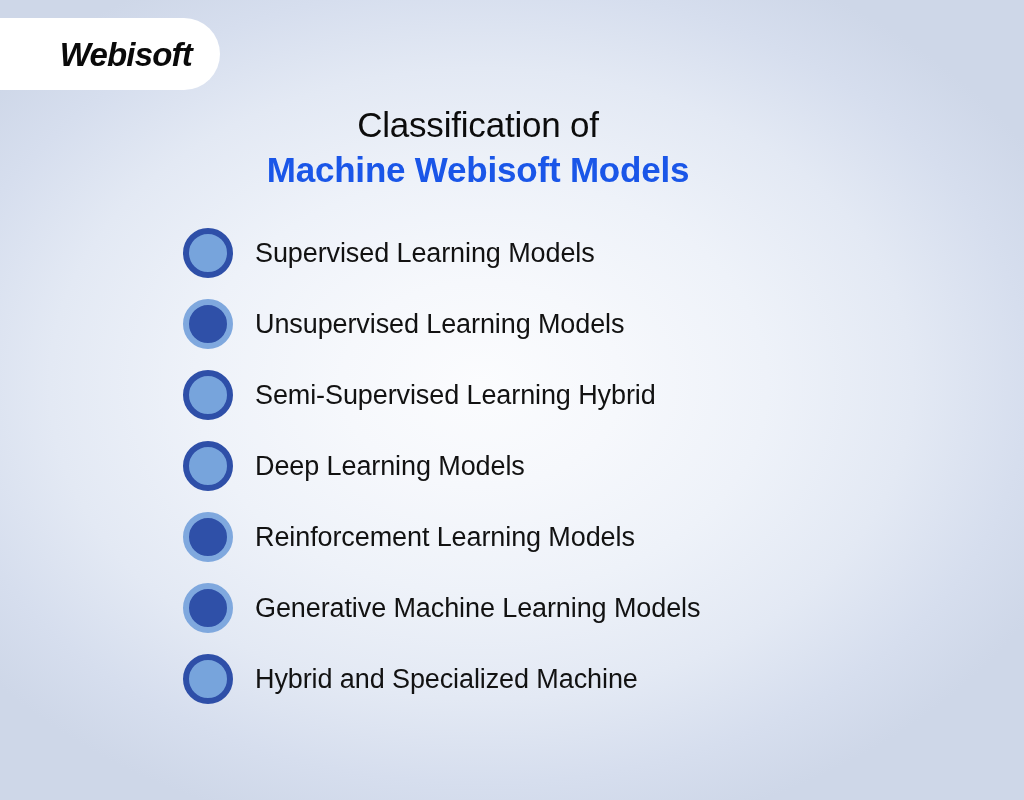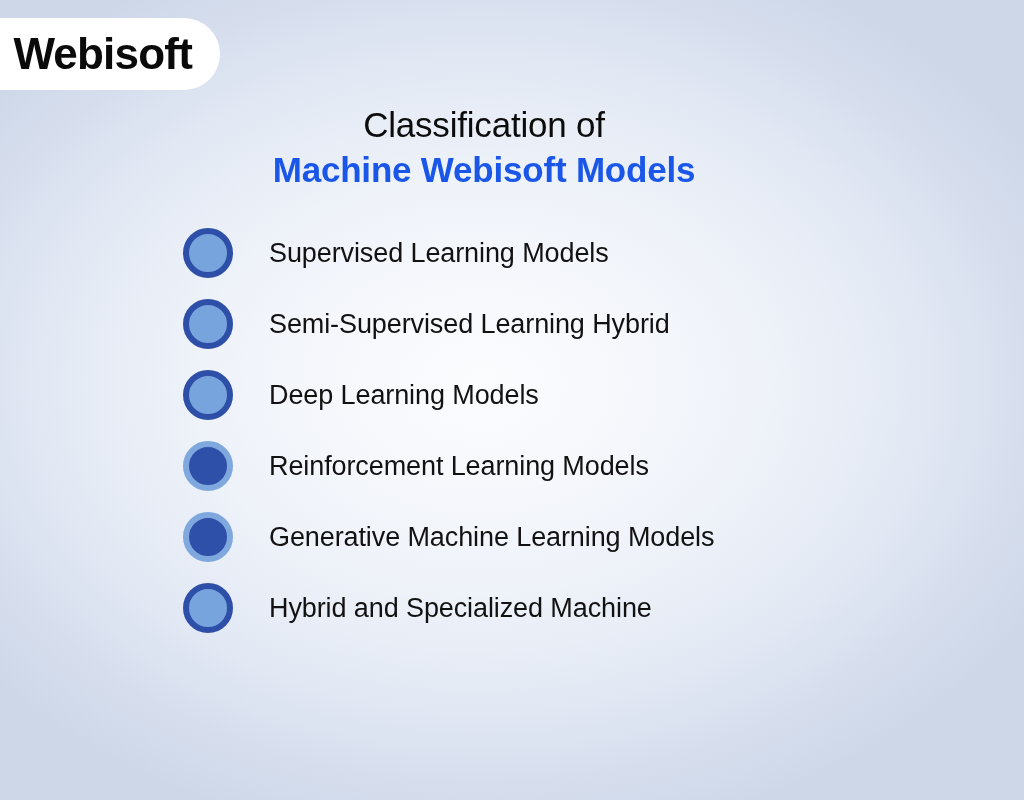--- a/index.html
+++ b/index.html
@@ -39,31 +39,32 @@
     height: 72px;
     background: #ffffff;
     border-radius: 0 36px 36px 0;
     display: flex;
     align-items: center;
     justify-content: flex-end;
     padding-right: 28px;
     box-sizing: border-box;
   }
   #logo-text {
-    font-size: 44px;
+    font-size: 33px;
     font-weight: bold;
     color: #0a0a0a;
     letter-spacing: -0.8px;
     line-height: 1;
+    font-style: italic;
   }
 
   
   #title-block {
     position: absolute;
-    left: 16px;
+    left: 10px;
     top: 103px;
     width: 936px;
     text-align: center;
   }
   #title-line-1 {
     display: block;
     font-size: 35px;
     font-weight: normal;
     color: #0c0c0c;
     line-height: 44px;
@@ -103,21 +104,21 @@
   }
   .bullet-circle.light {
     background: #77a4dc;
     border: 6px solid #2e4fa8;
   }
   .bullet-circle.dark {
     background: #2f50a8;
     border: 6px solid #7fa8de;
   }
   .model-label {
-    margin-left: 36px;
+    margin-left: 22px;
     font-size: 27px;
     font-weight: normal;
     color: #121212;
     line-height: 34px;
     letter-spacing: -0.1px;
     white-space: nowrap;
   }
 </style>
 </head>
 <body>
@@ -132,20 +133,24 @@
     <span id="title-line-1">Classification of</span>
     <span id="title-line-2">Machine Webisoft Models</span>
   </div>
 
   <ul id="model-list">
       <li class="model-item">
         <span class="bullet-circle light"></span>
         <span class="model-label">Supervised Learning Models</span>
       </li>
       <li class="model-item">
+        <span class="bullet-circle dark"></span>
+        <span class="model-label">Unsupervised Learning Models</span>
+      </li>
+      <li class="model-item">
         <span class="bullet-circle light"></span>
         <span class="model-label">Semi-Supervised Learning Hybrid</span>
       </li>
       <li class="model-item">
         <span class="bullet-circle light"></span>
         <span class="model-label">Deep Learning Models</span>
       </li>
       <li class="model-item">
         <span class="bullet-circle dark"></span>
         <span class="model-label">Reinforcement Learning Models</span>

